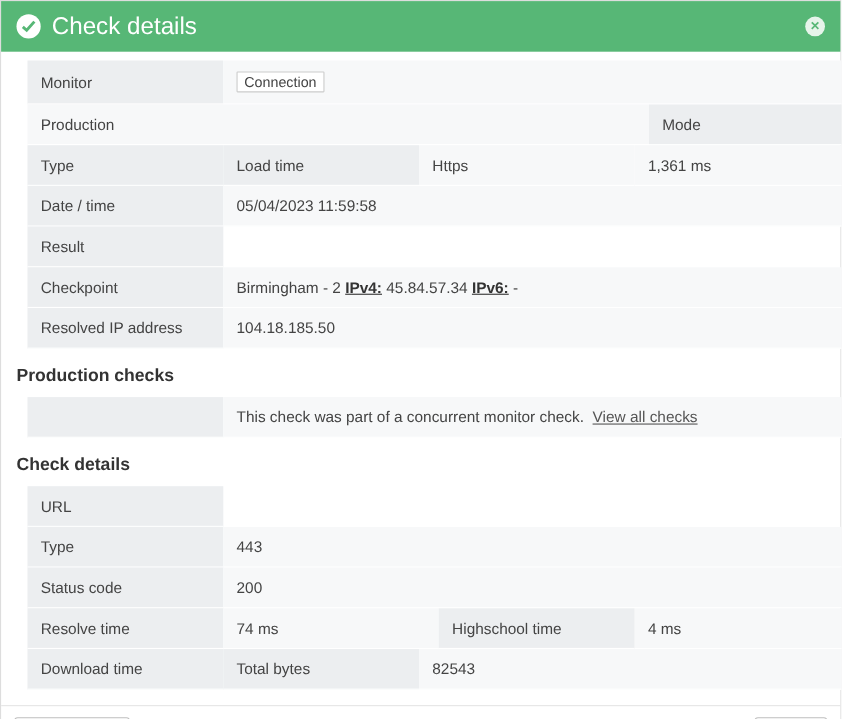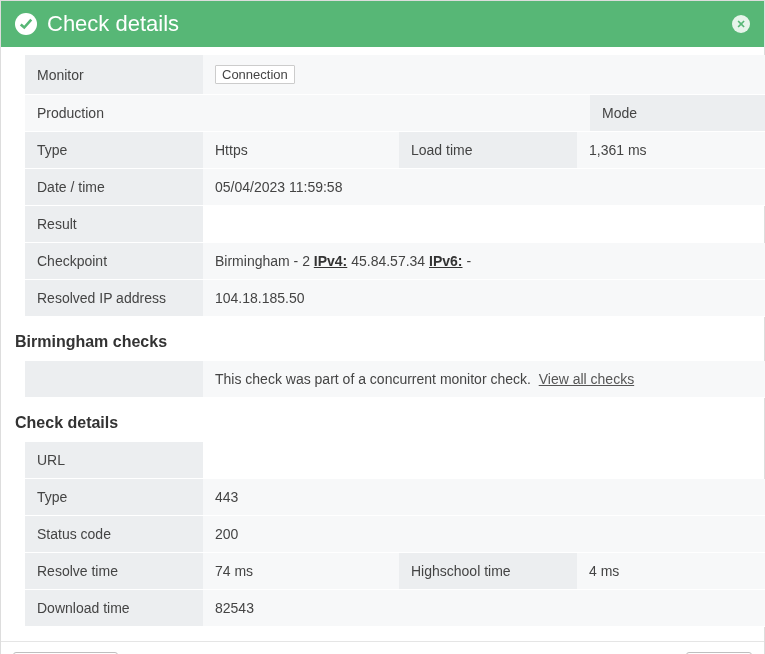--- a/index.html
+++ b/index.html
@@ -159,22 +159,22 @@
         </div>
       </div>
 
       <div class="grid-row">
         <div class="cell value-cell">Production</div>
         <div class="cell label-cell">Mode</div>
       </div>
 
       <div class="grid-row">
         <div class="cell label-cell">Type</div>
+        <div class="cell label-cell inner">Load time</div>
         <div class="cell value-cell" style="flex:0 0 196px">Https</div>
-        <div class="cell label-cell inner">Load time</div>
         <div class="cell value-cell">1,361 ms</div>
       </div>
 
       <div class="grid-row">
         <div class="cell label-cell">Date / time</div>
         <div class="cell value-cell">05/04/2023 11:59:58</div>
       </div>
 
       <div class="grid-row">
         <div class="cell label-cell">Result</div>
@@ -190,21 +190,21 @@
             <span> -</span>
         </div>
       </div>
 
       <div class="grid-row">
         <div class="cell label-cell">Resolved IP address</div>
         <div class="cell value-cell">104.18.185.50</div>
       </div>
     </div>
 
-    <div class="section-heading">Birmingham checks</div>
+    <div class="section-heading">Production checks</div>
     <div class="grid">
       <div class="grid-row">
         <div class="cell label-cell"></div>
         <div class="cell value-cell">
           <span style="white-space:pre">This check was part of a concurrent monitor check.  </span>
             <a class="link">View all checks</a>
         </div>
       </div>
     </div>
 
@@ -227,20 +227,21 @@
 
       <div class="grid-row">
         <div class="cell label-cell">Resolve time</div>
         <div class="cell value-cell" style="flex:0 0 196px">74 ms</div>
         <div class="cell label-cell inner">Highschool time</div>
         <div class="cell value-cell">4 ms</div>
       </div>
 
       <div class="grid-row">
         <div class="cell label-cell">Download time</div>
+        <div class="cell label-cell inner">Total bytes</div>
         <div class="cell value-cell">82543</div>
       </div>
 
     </div>
 
   </div>
 
   <div class="modal-footer">
     <button class="btn">Edit monitor</button>
     <button class="btn">Close</button>

